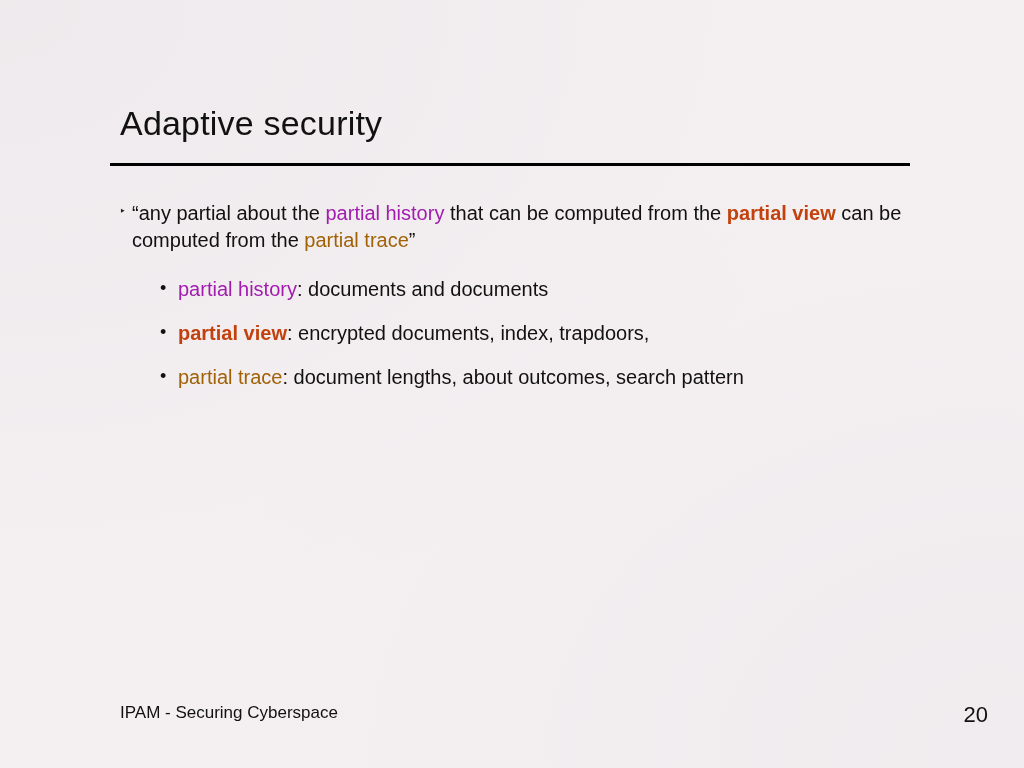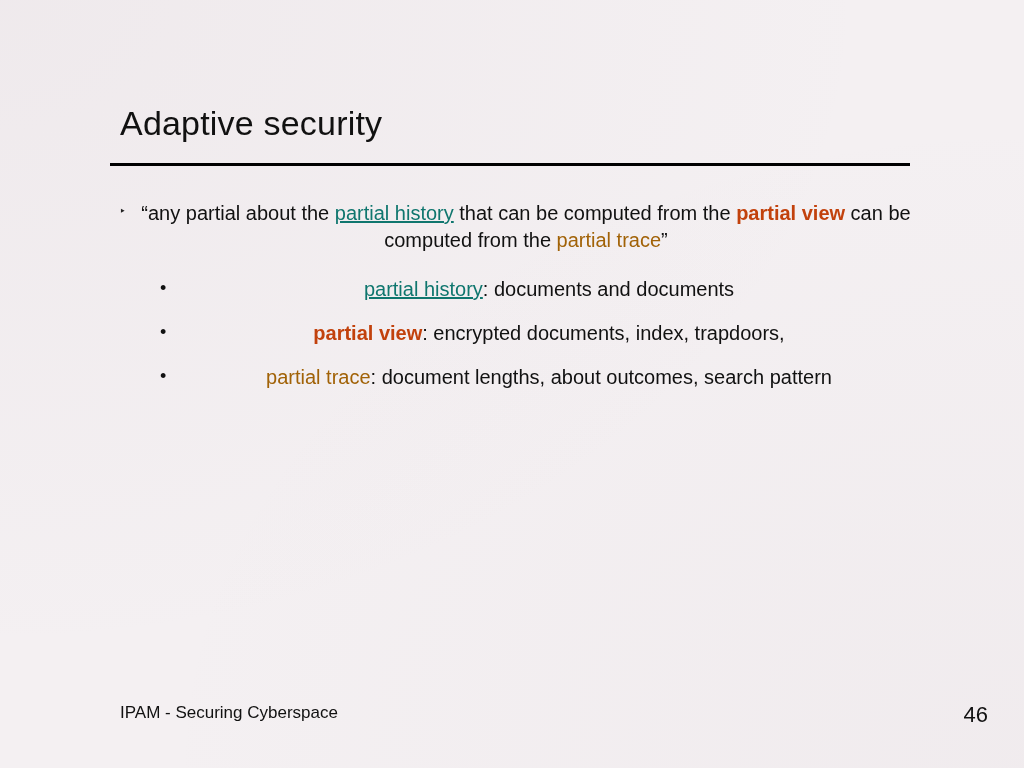--- a/index.html
+++ b/index.html
@@ -10,21 +10,20 @@
     background-image:
       radial-gradient(ellipse at top left, rgba(180,160,170,0.08), transparent 60%),
       radial-gradient(ellipse at bottom right, rgba(180,160,170,0.06), transparent 60%);
     position: relative;
     color: #1a1a1a;
   }
   .slide {
     position: absolute;
     inset: 0;
     padding: 0;
-    text-align: center;
   }
   .title {
     position: absolute;
     top: 104px;
     left: 120px;
     font-size: 34px;
     font-weight: 400;
     color: #111;
     letter-spacing: 0.2px;
   }
@@ -68,21 +67,21 @@
     color: #111;
     margin-bottom: 18px;
   }
   .sub-item .dot {
     position: absolute;
     left: 0;
     top: 1px;
     font-size: 18px;
     color: #111;
   }
-  .term-red  { color: #0f766e; text-decoration: underline; }
+  .term-red  { color: #a21caf; }
   .term-blue { color: #c2410c; font-weight: bold; }
   .term-green{ color: #a16207; }
   .footer-left {
     position: absolute;
     left: 120px;
     bottom: 45px;
     font-size: 17px;
     color: #111;
   }
   .footer-right {
@@ -117,15 +116,15 @@
         <span class="term-blue">partial view</span><span>: encrypted documents, index, trapdoors,</span>
       </div>
       <div class="sub-item">
         <span class="dot">•</span>
         <span class="term-green">partial trace</span><span>: document lengths, about outcomes, search pattern</span>
       </div>
     </div>
   </div>
 
   <div class="footer-left">IPAM - Securing Cyberspace</div>
-  <div class="footer-right">46</div>
+  <div class="footer-right">20</div>
 
 </div>
 
 </body></html>

